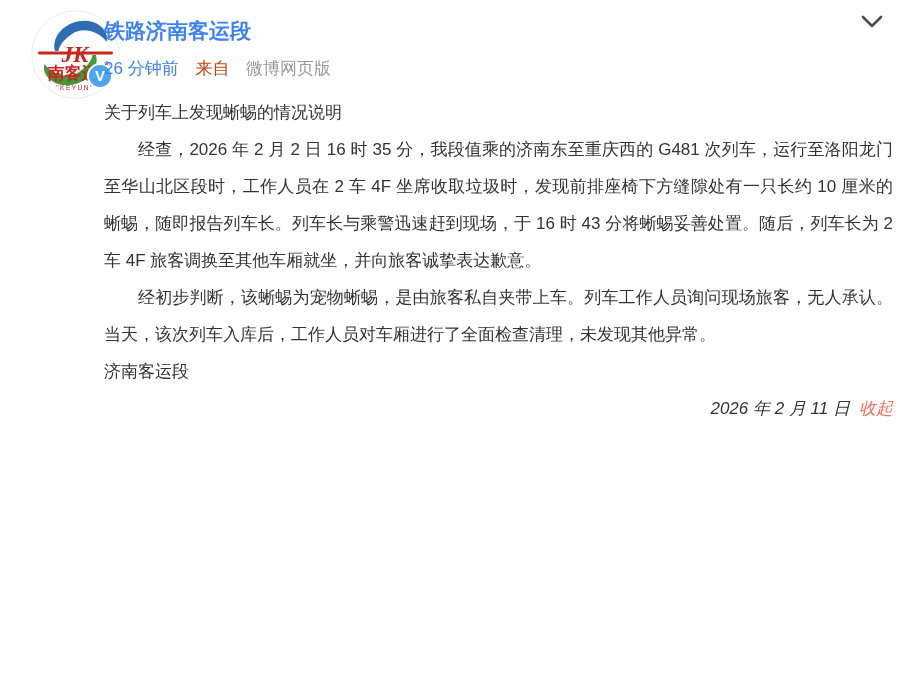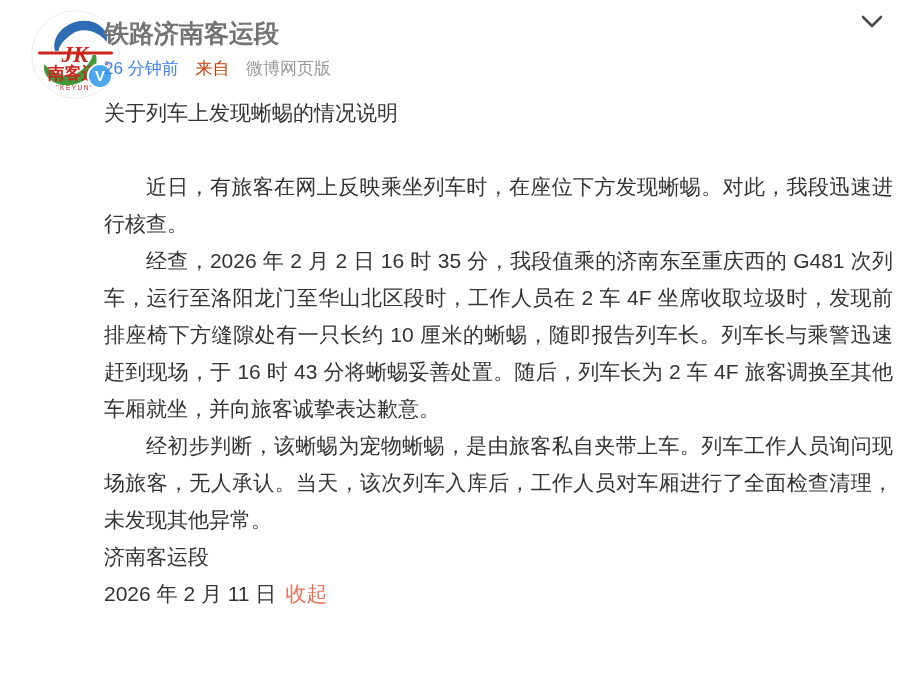--- a/index.html
+++ b/index.html
@@ -36,23 +36,23 @@
     color: #ffffff;
     font-weight: 700;
     font-size: 15px;
     line-height: 22px;
     text-align: center;
   }
   .author {
     position: absolute;
     left: 104px;
     top: 17px;
-    font-size: 25px;
+    font-size: 21px;
     font-weight: 700;
-    color: #737373;
+    color: #3b82f6;
     cursor: pointer;
   }
   .meta {
     position: absolute;
     left: 104px;
     top: 57px;
     font-size: 17px;
   }
   .meta .time { color: #3b82f6; margin-right: 12px; cursor: pointer; }
   .meta .from { color: #c2410c; }
@@ -65,33 +65,33 @@
     height: 16px;
     cursor: pointer;
   }
 
   
   .content {
     position: absolute;
     left: 104px;
     top: 94px;
     width: 789px;
-    font-size: 21px;
+    font-size: 17px;
     line-height: 37px;
     color: #333333;
   }
   .post-title { line-height: 37px; }
   .content p {
     text-indent: 2em;
     text-align: justify;
   }
   .content p.first { margin-top: 37px; }
 
   .signature { }
-  .date-row { text-align: left; }
+  .date-row { text-align: right; font-style: italic; }
   .collapse-link {
     color: #ed7057;
     margin-left: 9px;
     text-decoration: none;
     cursor: pointer;
   }
 </style>
 </head>
 <body>
 
@@ -125,21 +125,20 @@
   </div>
 
   <div class="chevron">
     <svg width="24" height="16" viewBox="0 0 24 16">
       <polyline points="3,3 12,12 21,3" fill="none" stroke="#4c4c4c" stroke-width="2.6" stroke-linecap="round" stroke-linejoin="round"></polyline>
     </svg>
   </div>
 
   <div class="content">
     <div class="post-title">关于列车上发现蜥蜴的情况说明</div>
-    <p class="first">近日，有旅客在网上反映乘坐列车时，在座位下方发现蜥蜴。对此，我段迅速进行核查。</p>
     <p>经查，2026 年 2 月 2 日 16 时 35 分，我段值乘的济南东至重庆西的 G481 次列车，运行至洛阳龙门至华山北区段时，工作人员在 2 车 4F 坐席收取垃圾时，发现前排座椅下方缝隙处有一只长约 10 厘米的蜥蜴，随即报告列车长。列车长与乘警迅速赶到现场，于 16 时 43 分将蜥蜴妥善处置。随后，列车长为 2 车 4F 旅客调换至其他车厢就坐，并向旅客诚挚表达歉意。</p>
     <p>经初步判断，该蜥蜴为宠物蜥蜴，是由旅客私自夹带上车。列车工作人员询问现场旅客，无人承认。当天，该次列车入库后，工作人员对车厢进行了全面检查清理，未发现其他异常。</p>
     <div class="signature">济南客运段</div>
     <div class="date-row">
       <span>2026 年 2 月 11 日</span><a class="collapse-link">收起</a>
     </div>
   </div>
 
 </div>
 

